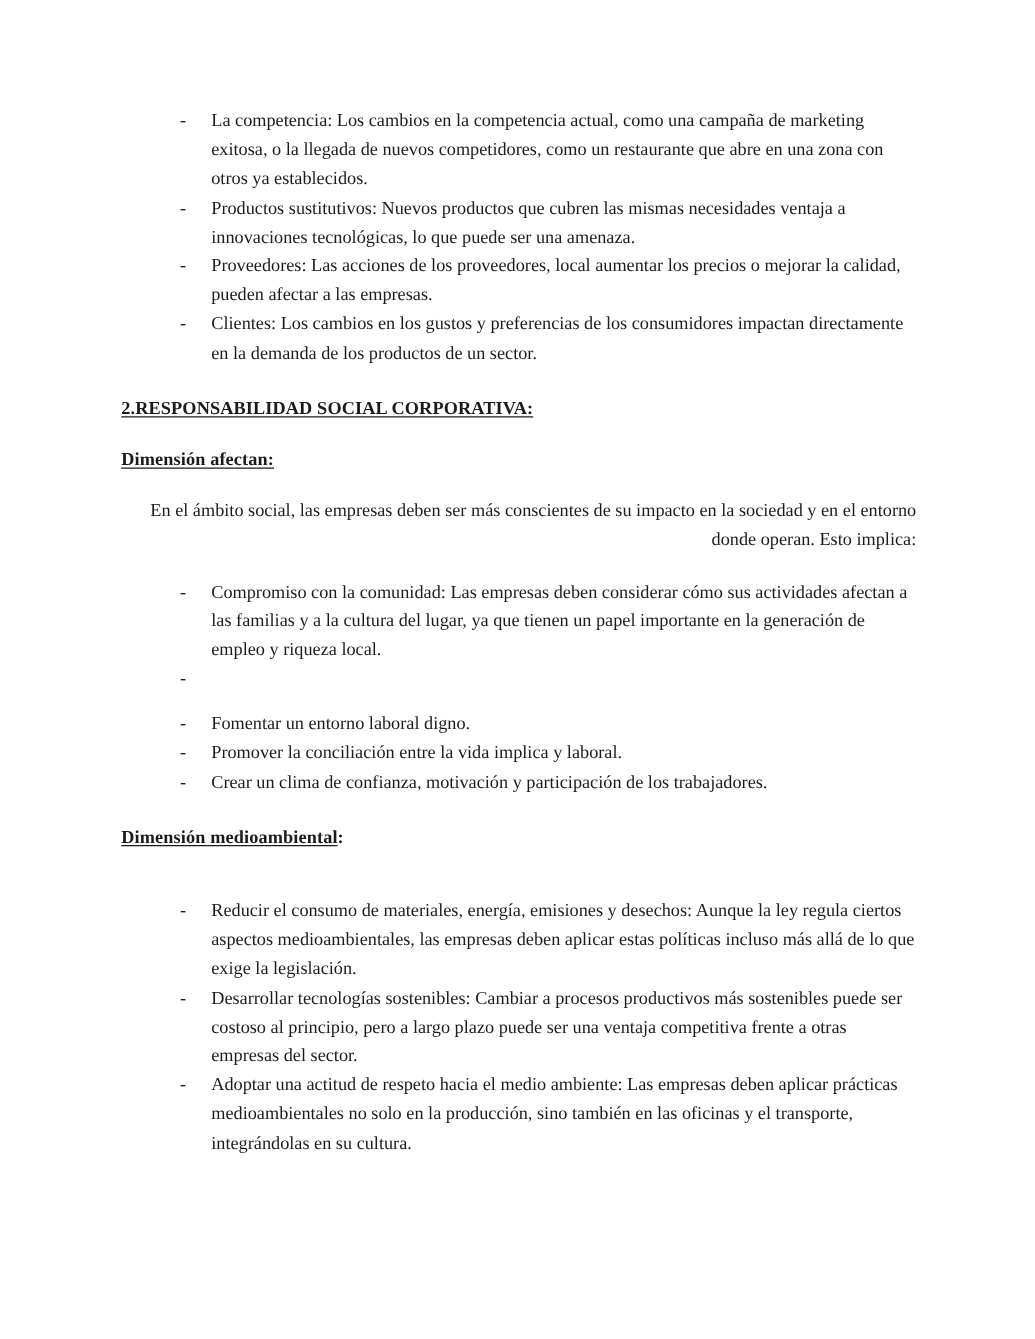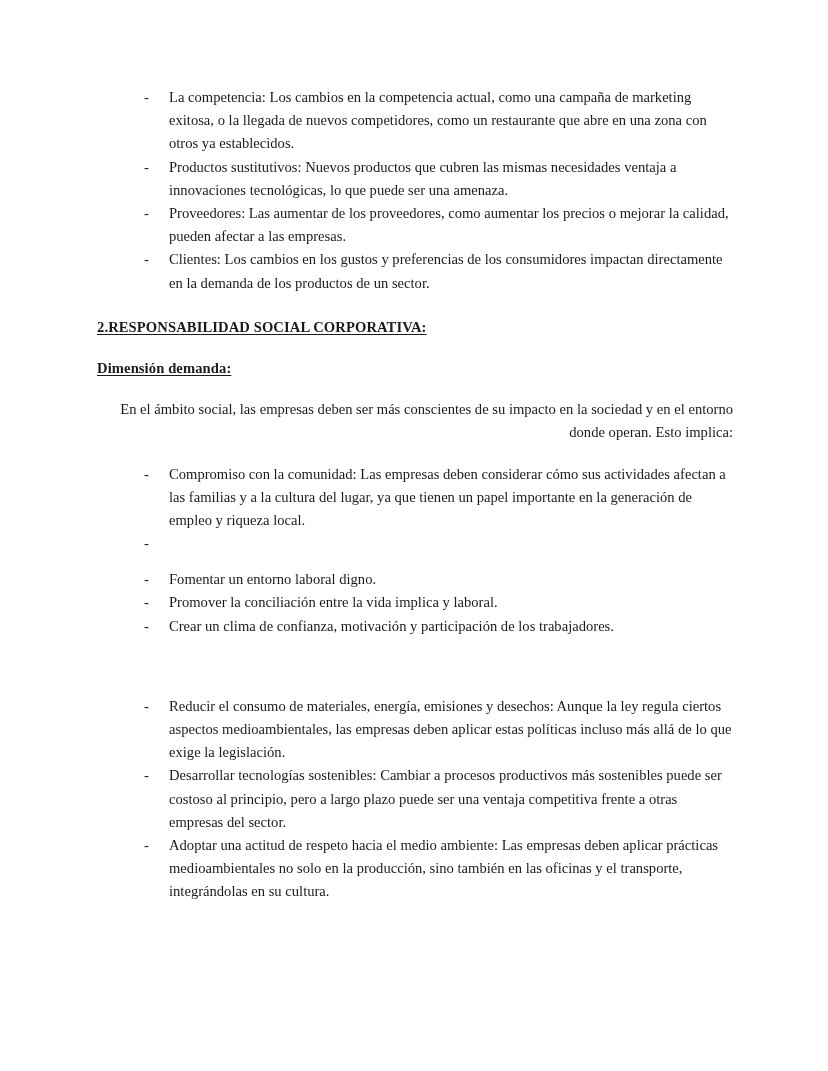--- a/index.html
+++ b/index.html
@@ -84,38 +84,38 @@
       <li>
         <span class="dash">-</span>
         <span>La competencia: Los cambios en la competencia actual, como una campaña de marketing exitosa, o la llegada de nuevos competidores, como un restaurante que abre en una zona con otros ya establecidos.</span>
       </li>
       <li>
         <span class="dash">-</span>
         <span>Productos sustitutivos: Nuevos productos que cubren las mismas necesidades ventaja a innovaciones tecnológicas, lo que puede ser una amenaza.</span>
       </li>
       <li>
         <span class="dash">-</span>
-        <span>Proveedores: Las aumentar de los proveedores, como aumentar los precios o mejorar la calidad, pueden afectar a las empresas.</span>
+        <span>Proveedores: Las acciones de los proveedores, local aumentar los precios o mejorar la calidad, pueden afectar a las empresas.</span>
       </li>
       <li>
         <span class="dash">-</span>
         <span>Clientes: Los cambios en los gustos y preferencias de los consumidores impactan directamente en la demanda de los productos de un sector.</span>
       </li>
     </ul>
 
     <div class="gap-lg"></div>
 
     <p class="heading">
       <span class="u">2.RESPONSABILIDAD SOCIAL CORPORATIVA:</span>
     </p>
 
     <div class="gap-md"></div>
 
     <p class="heading">
-      <span class="u">Dimensión demanda:</span>
+      <span class="u">Dimensión afectan:</span>
     </p>
 
     <div class="gap-md"></div>
 
     <p class="para">En el ámbito social, las empresas deben ser más conscientes de su impacto en la sociedad y en el entorno donde operan. Esto implica:</p>
 
     <div class="gap-md"></div>
 
     <ul class="dash-list">
       <li>
@@ -142,20 +142,23 @@
         <span>Promover la conciliación entre la vida implica y laboral.</span>
       </li>
       <li>
         <span class="dash">-</span>
         <span>Crear un clima de confianza, motivación y participación de los trabajadores.</span>
       </li>
     </ul>
 
     <div class="gap-lg"></div>
 
+    <p class="heading">
+      <span class="u">Dimensión medioambiental</span><span>:</span>
+    </p>
 
     <div class="gap-md"></div>
 
 
     <div class="gap-md"></div>
 
     <ul class="dash-list">
       <li>
         <span class="dash">-</span>
         <span>Reducir el consumo de materiales, energía, emisiones y desechos: Aunque la ley regula ciertos aspectos medioambientales, las empresas deben aplicar estas políticas incluso más allá de lo que exige la legislación.</span>

